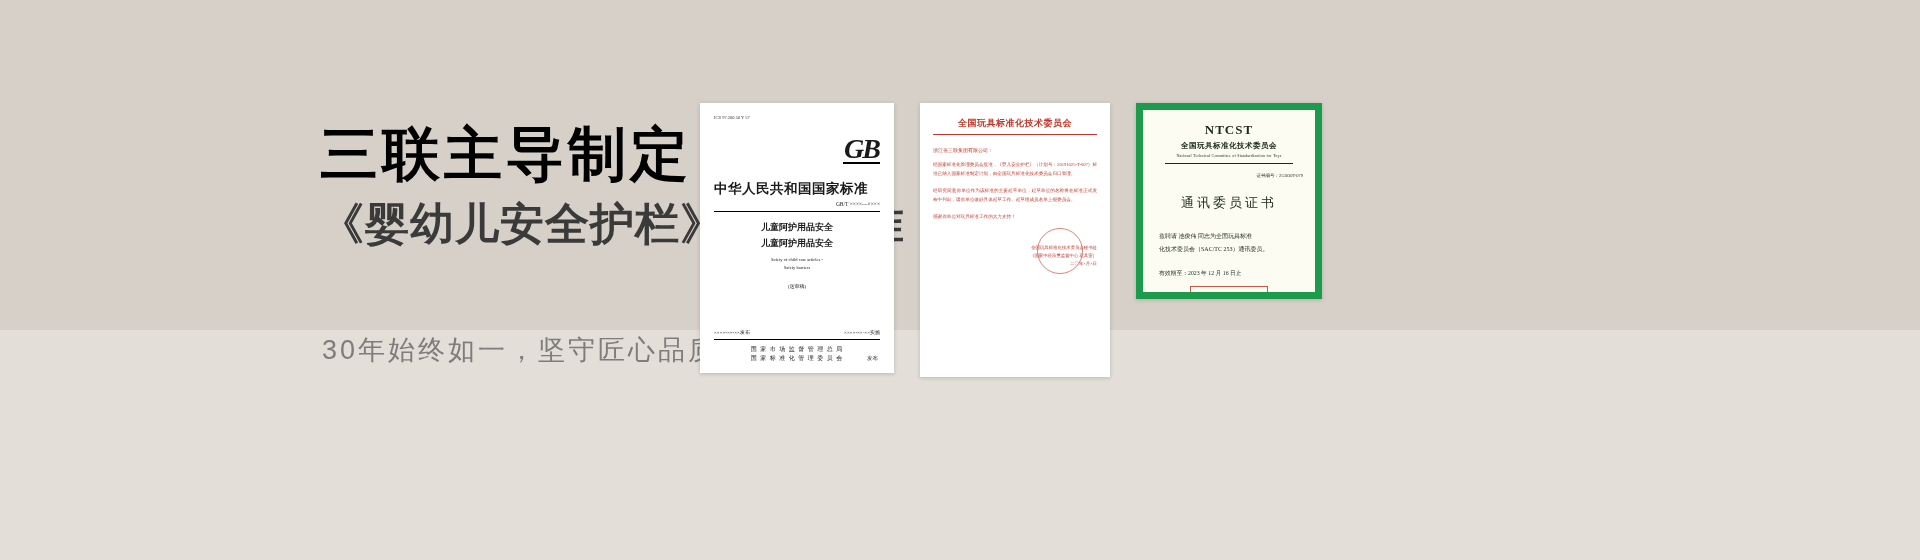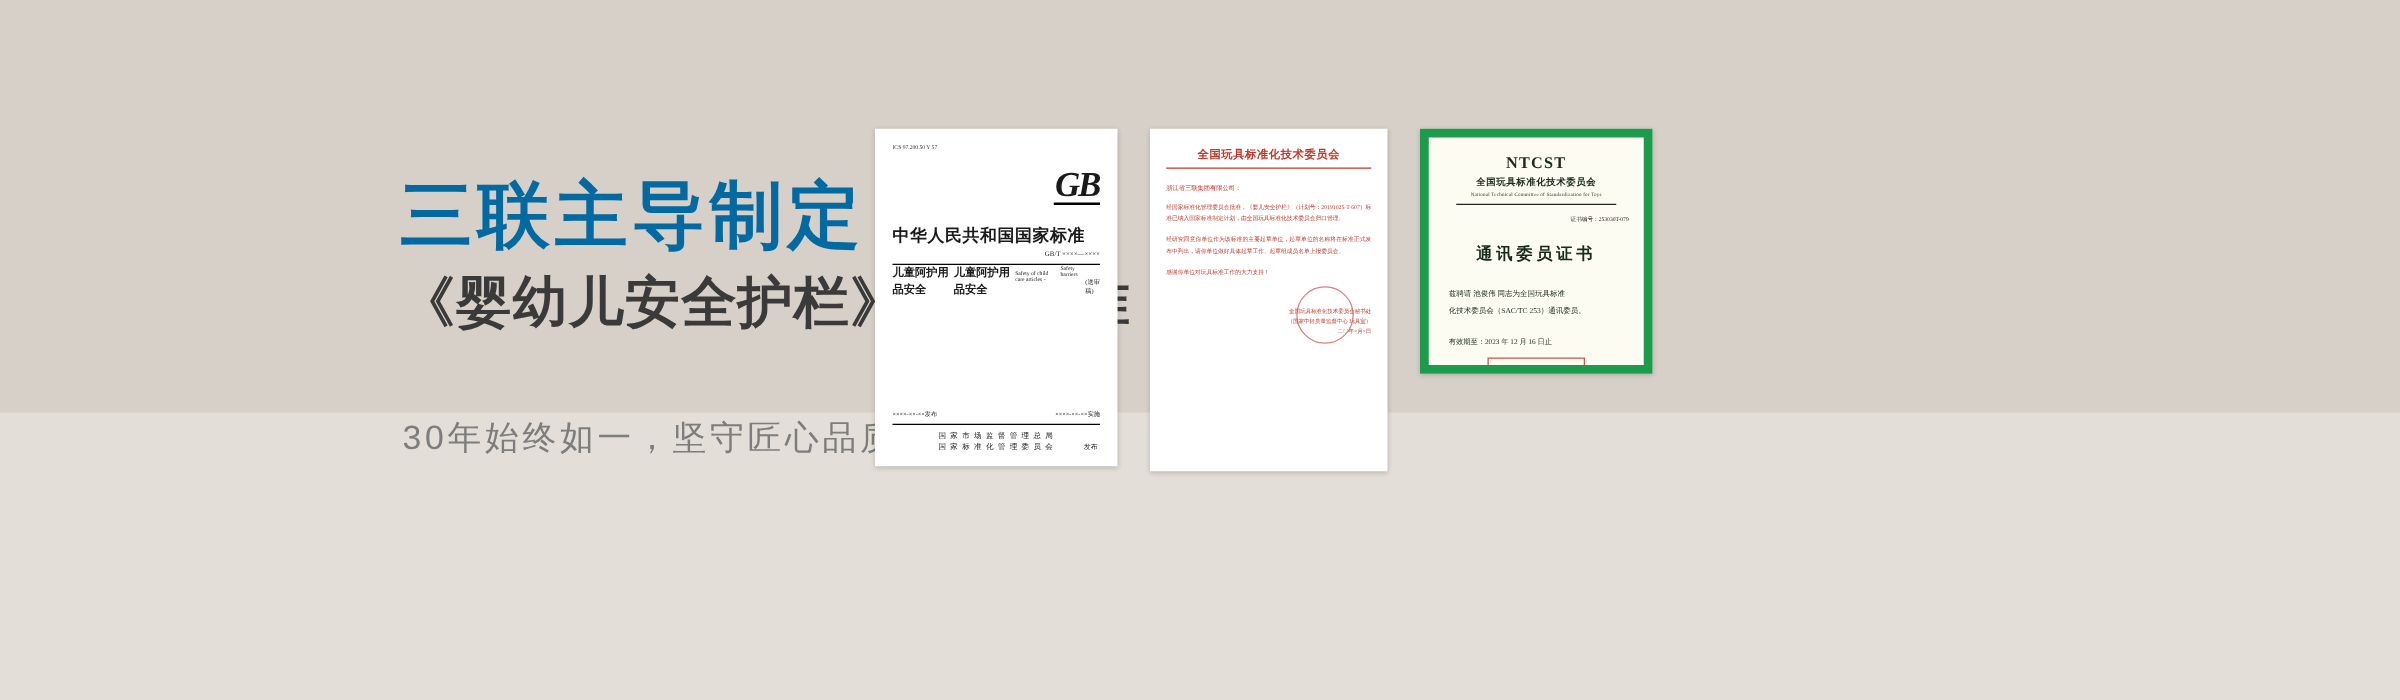--- a/index.html
+++ b/index.html
@@ -35,24 +35,23 @@
   .headline-block {
     position: absolute;
     left: 320px;
     top: 120px;
     width: 560px;
   }
   .headline-1 {
     font-size: 58px;
     font-weight: 700;
     letter-spacing: 4px;
-    color: #0369a1;
+    color: #000000;
     line-height: 1.18;
     white-space: nowrap;
-    margin-top: 19px;
   }
   .headline-2 {
     margin-top: 8px;
     font-size: 44px;
     font-weight: 700;
     letter-spacing: 1px;
     color: #3a3a3a;
     line-height: 1.25;
     white-space: nowrap;
   }
@@ -119,22 +118,22 @@
     font-size: 5.5px;
     margin-top: 3px;
   }
   .c1-rule {
     border-top: 1.6px solid #000;
     margin-top: 4px;
   }
   .c1-mid {
     flex: 1;
     display: flex;
-    flex-direction: row;
-    align-items: flex-start;
+    flex-direction: column;
+    align-items: center;
     justify-content: center;
     gap: 3px;
     padding-bottom: 30px;
   }
   .c1-m1 { font-size: 9px; font-weight: 700; }
   .c1-m2 { font-size: 9px; font-weight: 700; }
   .c1-m3 { font-size: 4.5px; margin-top: 4px; }
   .c1-m4 { font-size: 4.5px; }
   .c1-m5 { font-size: 5px; margin-top: 10px; }
   .c1-dates {
@@ -228,21 +227,21 @@
     letter-spacing: 0.2px;
   }
   .c3-line { border-top: 1px solid #222; margin: 5px 10px 0 10px; }
   .c3-no {
     font-size: 4.5px;
     text-align: right;
     margin-top: 9px;
   }
   .c3-title {
     font-size: 13px;
-    font-weight: 700;
+    font-weight: 400;
     letter-spacing: 3px;
     margin-top: 16px;
   }
   .c3-body {
     margin-top: 18px;
     font-size: 6px;
     line-height: 2.1;
     text-align: left;
     padding: 0 4px;
   }

